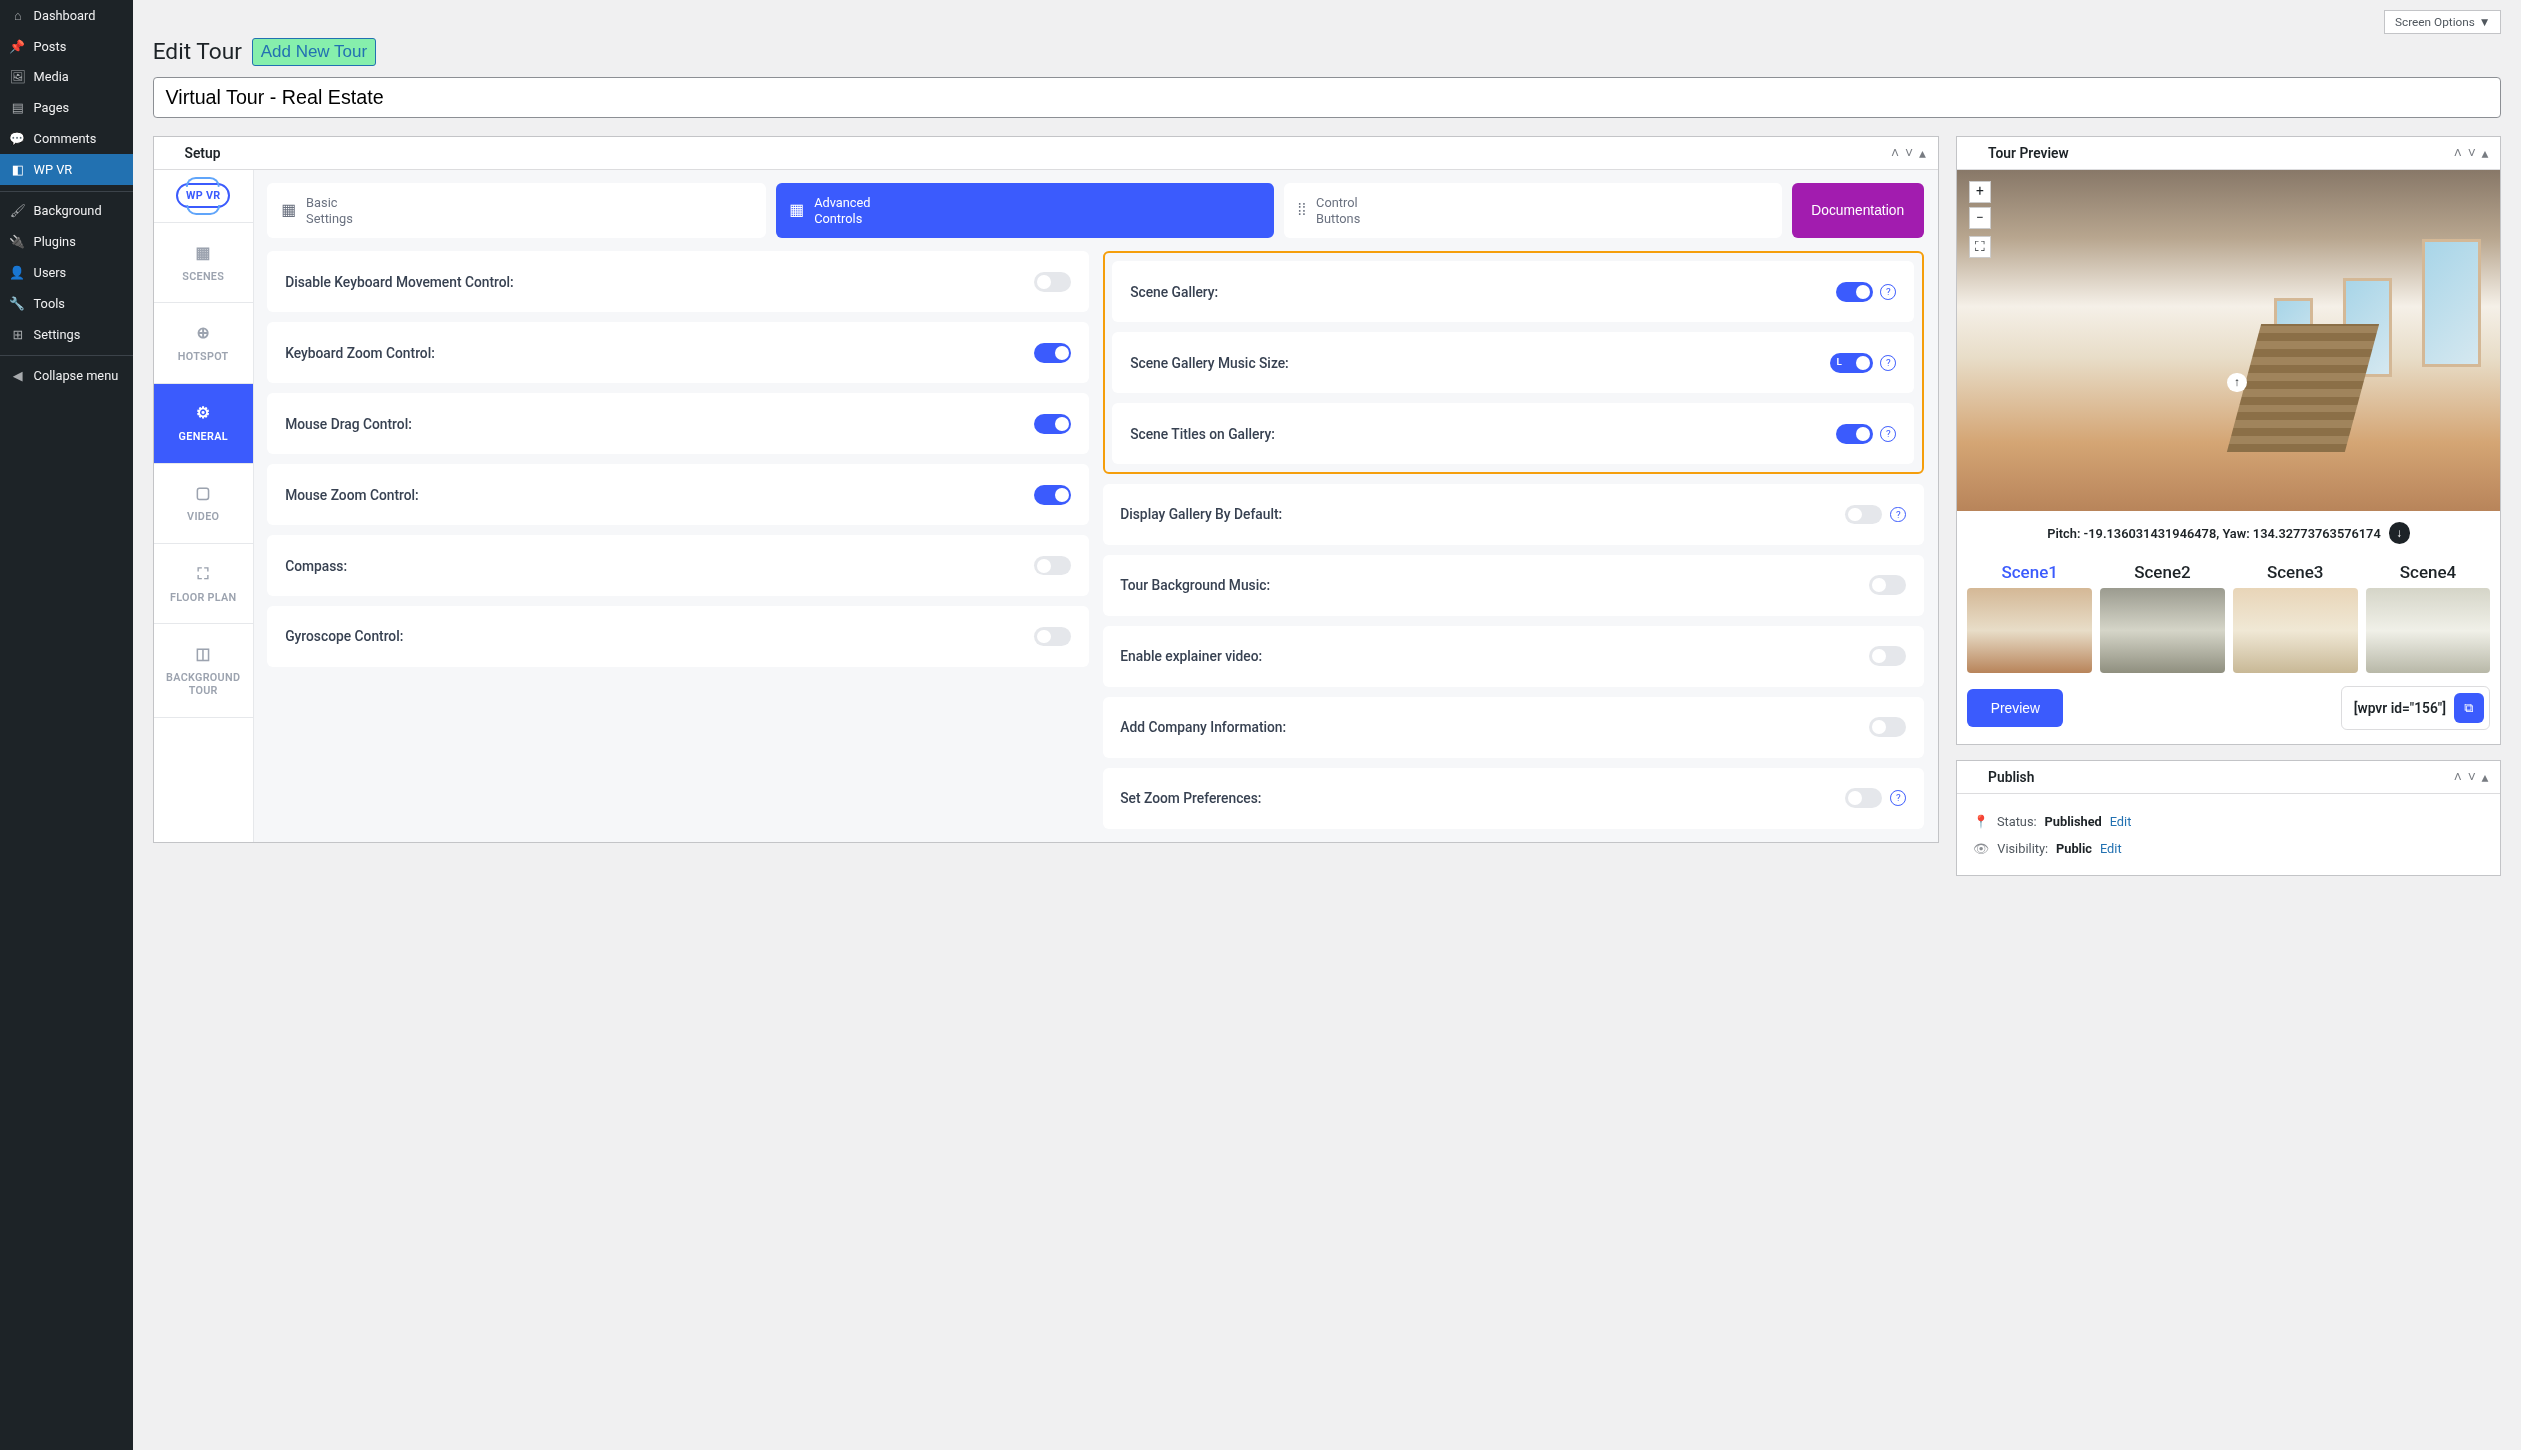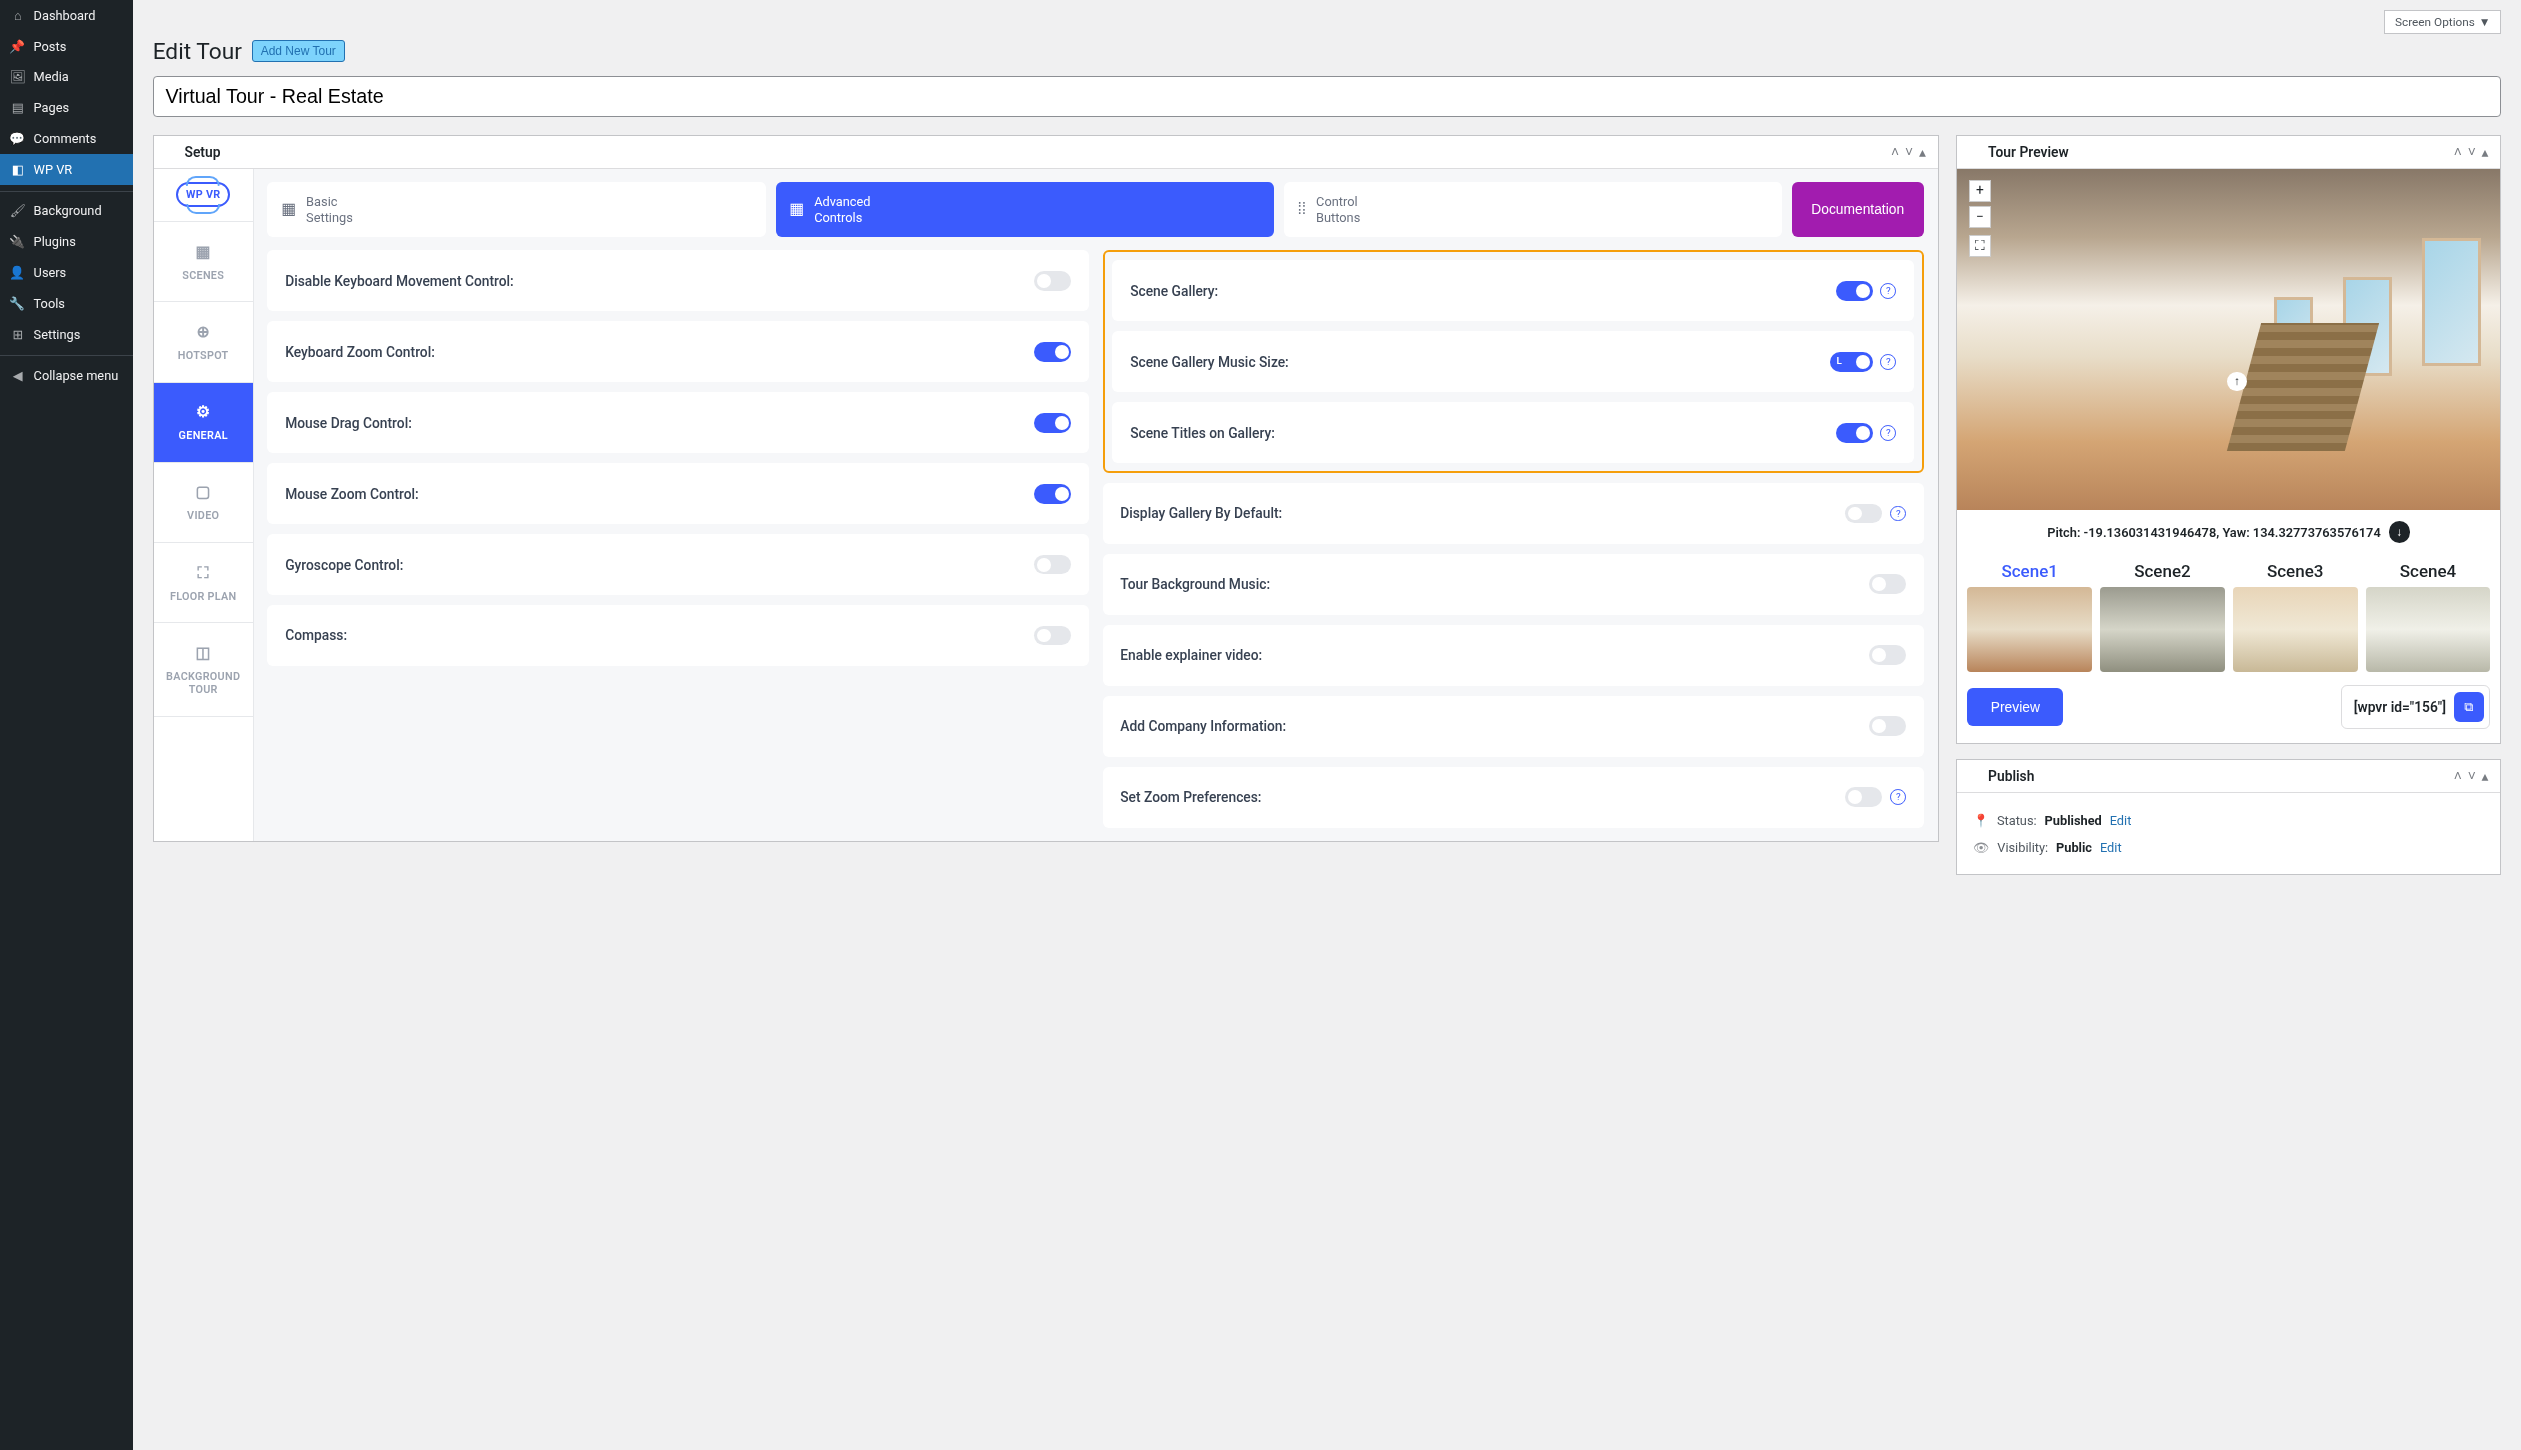--- a/index.html
+++ b/index.html
@@ -9,21 +9,21 @@
 .sidebar-item { display: flex; align-items: center; padding: 7.9px 9.9px; cursor: pointer; color: #f0f0f1; font-size: 12.8px; gap: 7.9px; }
 .sidebar-item.active { background: #2271b1; color: #fff; }
 .sidebar-item.sep { border-top: 1px solid #3c434a; margin-top: 5.9px; padding-top: 11.8px; }
 .sidebar-item .icon { width: 15.8px; display: inline-flex; justify-content: center; color: #a7aaad; }
 .sidebar-item.active .icon { color: #fff; }
 .main { flex: 1; padding: 9.9px 19.7px 19.7px; }
 .topbar { display: flex; justify-content: flex-end; margin-bottom: 3.9px; }
 .screen-options { border: 1px solid #c3c4c7; background: #fff; padding: 3.9px 9.9px; font-size: 11.8px; color: #50575e; cursor: pointer; display: flex; align-items: center; gap: 3.9px; }
 .page-head { display: flex; align-items: center; gap: 9.9px; margin-bottom: 11.8px; }
 .page-title { font-size: 22.7px; font-weight: 400; }
-.add-new { border: 1px solid #2271b1; color: #2271b1; background: #7dd3fc; padding: 3px 7.9px; font-size: 12px; border-radius: 3px; cursor: pointer; }
+.add-new { border: 1px solid #2271b1; color: #2271b1; background: #86efac; padding: 3px 7.9px; font-size: 17px; border-radius: 3px; cursor: pointer; }
 .title-input { width: 100%; padding: 7.9px 11.8px; font-size: 19.7px; border: 1px solid #8c8f94; border-radius: 3.9px; margin-bottom: 17.7px; background: #fff; }
 .columns { display: flex; gap: 17.7px; }
 .col-left { flex: 1; }
 .col-right { width: 545px; flex-shrink: 0; }
 .postbox { border: 1px solid #c3c4c7; background: #fff; margin-bottom: 15.8px; }
 .postbox-header { display: flex; align-items: center; justify-content: space-between; padding: 7.9px 11.8px; border-bottom: 1px solid #dcdcde; }
 .postbox-title { font-size: 13.8px; font-weight: 600; margin-left: 19px; }
 .postbox-actions { display: flex; gap: 5.9px; color: #787c82; }
 .postbox-actions span { cursor: pointer; font-size: 13.8px; }
 .setup-body { display: flex; background: #f6f7f9; }
@@ -215,27 +215,27 @@
                         <span class="toggle on"></span>
                       </span>
                     </div>
                     <div class="control-row">
                       <span class="control-label">Mouse Zoom Control:</span>
                       <span class="control-actions">
                         <span class="toggle on"></span>
                       </span>
                     </div>
                     <div class="control-row">
+                      <span class="control-label">Compass:</span>
+                      <span class="control-actions">
+                        <span class="toggle off"></span>
+                      </span>
+                    </div>
+                    <div class="control-row">
                       <span class="control-label">Gyroscope Control:</span>
-                      <span class="control-actions">
-                        <span class="toggle off"></span>
-                      </span>
-                    </div>
-                    <div class="control-row">
-                      <span class="control-label">Compass:</span>
                       <span class="control-actions">
                         <span class="toggle off"></span>
                       </span>
                     </div>
                   </div>
                 <div class="controls-col">
                   <div class="highlight-box" id="highlight-col">
                       <div class="control-row">
                         <span class="control-label">Scene Gallery:</span>
                         <span class="control-actions">

